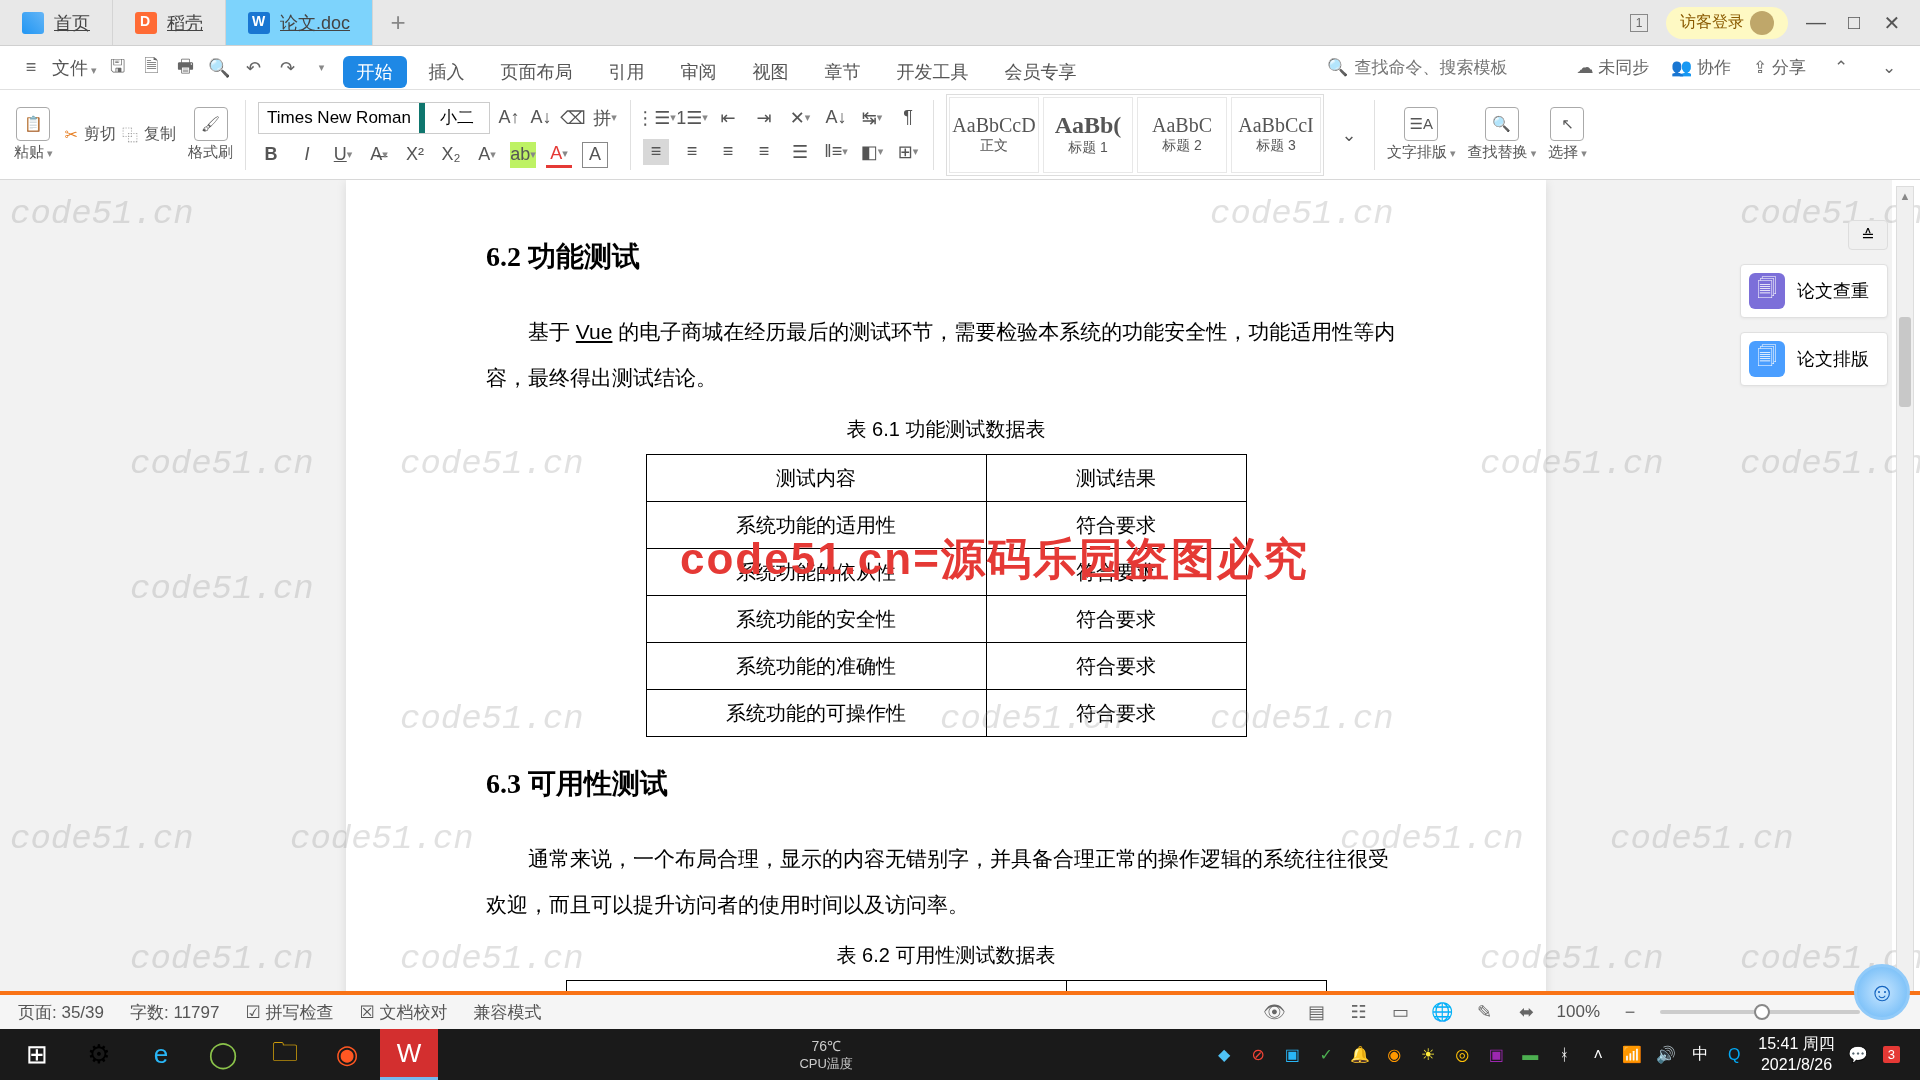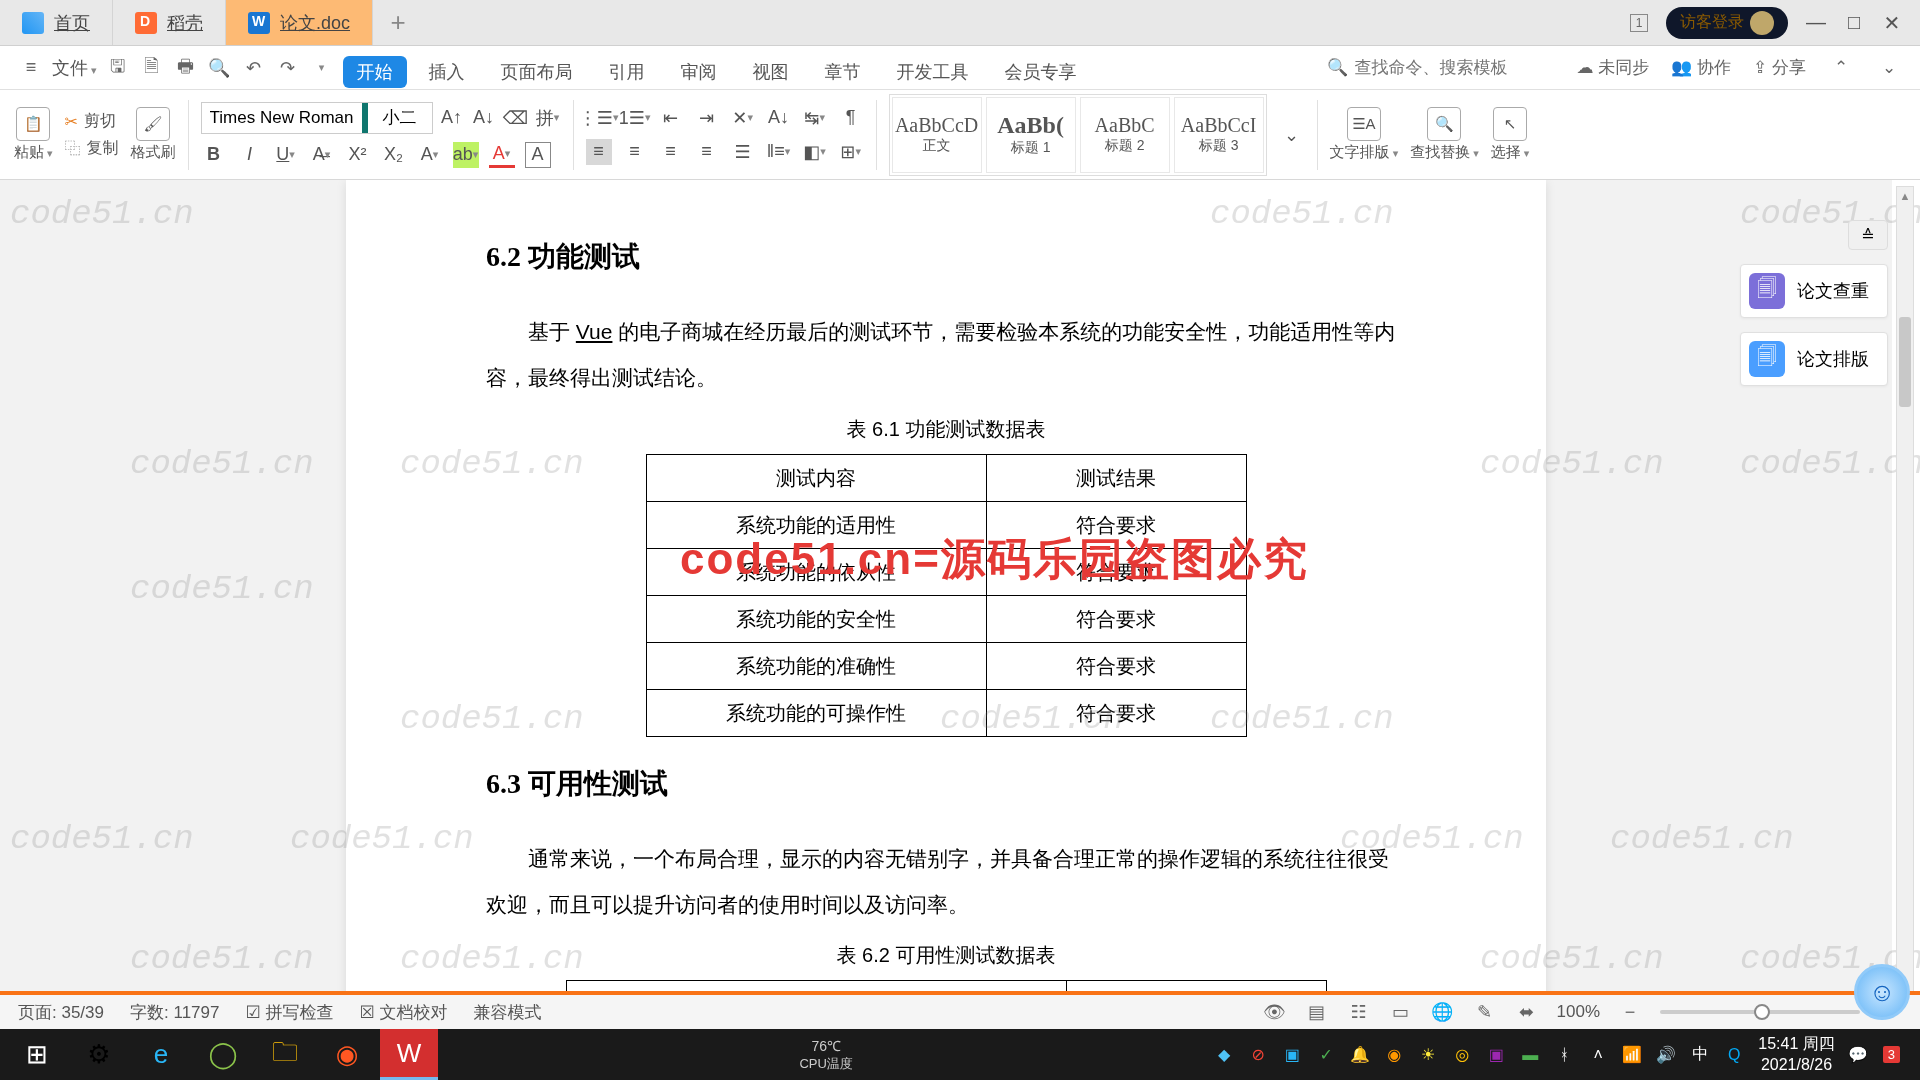--- a/index.html
+++ b/index.html
@@ -1,48 +1,48 @@
 <!DOCTYPE html>
 <html><head>
 <meta charset="utf-8">
 <style>
 * { margin:0; padding:0; box-sizing:border-box; font-family:"Microsoft YaHei","SimSun",sans-serif; }
 body { width:1920px; height:1080px; overflow:hidden; background:#fff; position:relative; }
 
 
 .titlebar { height:46px; background:#e8e8e8; display:flex; align-items:stretch; border-bottom:1px solid #d0d0d0; }
 .tab { display:flex; align-items:center; padding:0 22px; gap:10px; font-size:18px; color:#444; border-right:1px solid #d4d4d4; cursor:pointer;text-decoration:underline; }
-.tab.active { background:#fdba74; }
+.tab.active { background:#7dd3fc; }
 .tab-ico { width:22px; height:22px; display:inline-block; }
 .tab-ico.home { background:linear-gradient(45deg,#2196f3,#64b5f6); border-radius:3px; }
 .tab-ico.doke { background:#ff6b35; border-radius:3px; position:relative; }
 .tab-ico.doke::after{content:"D";color:#fff;font-weight:bold;position:absolute;left:5px;top:1px;font-size:14px}
 .tab-ico.word { background:#1976d2; border-radius:3px; position:relative;}
 .tab-ico.word::after{content:"W";color:#fff;font-weight:bold;position:absolute;left:4px;top:1px;font-size:14px}
 .tab-add { width:50px; display:flex; align-items:center; justify-content:center; font-size:26px; color:#888; cursor:pointer;}
 .titlebar-right { margin-left:auto; display:flex; align-items:center; gap:18px; padding-right:18px; color:#666; }
-.login-btn { background:#0f172a; color:#8a5a00; padding:4px 14px; border-radius:16px; font-size:16px; display:flex; align-items:center; gap:6px;}
+.login-btn { background:#fef9c3; color:#8a5a00; padding:4px 14px; border-radius:16px; font-size:16px; display:flex; align-items:center; gap:6px;}
 .avatar{width:24px;height:24px;background:#bfa76a;border-radius:50%;}
 .win-btn { width:20px; height:20px; font-size:20px; color:#555; cursor:pointer; display:flex;align-items:center;justify-content:center;}
 .win-box{width:18px;height:18px;border:1px solid #888;position:relative;font-size:12px;display:flex;align-items:center;justify-content:center;color:#666}
 
 
 .menubar { height:44px; display:flex; align-items:center; padding:0 18px; gap:8px; border-bottom:1px solid #e0e0e0; font-size:18px; color:#555;}
 .mb-ico { width:26px; height:26px; display:flex; align-items:center; justify-content:center; color:#666; cursor:pointer;}
 .menu-item { padding:4px 14px; cursor:pointer; color:#555;margin-top:8px;}
 .menu-item.active { background:#1e88e5; color:#fff; border-radius:6px;}
 .menubar-right{margin-left:auto;display:flex;align-items:center;gap:22px;color:#666;font-size:17px}
 .search-box{display:flex;align-items:center;gap:6px;color:#aaa}
 .search-box input{border:none;outline:none;font-size:17px;color:#888;width:200px}
 
 
 .toolbar { height:90px; display:flex; align-items:center; padding:0 14px; gap:12px; border-bottom:1px solid #d8d8d8; font-size:15px; color:#555;}
 .tb-group{display:flex;flex-direction:column;align-items:center;gap:2px}
 .tb-big-ico{width:34px;height:34px;border:1px solid #aaa;border-radius:4px;display:flex;align-items:center;justify-content:center;background:#fff}
-.tb-stack{display:flex;flex-direction:column;gap:6px;font-size:16px}
+.tb-stack{display:flex;gap:6px;font-size:16px}
 .tb-stack-row{display:flex;align-items:center;gap:6px;cursor:pointer}
 .scissors::before{content:"✂";color:#e67e22}
 .copy::before{content:"⿻";color:#888}
 .font-box{display:flex;align-items:center;border:1px solid #ccc;height:32px}
 .font-box input{border:none;outline:none;padding:0 8px;font-size:17px;height:100%;width:160px}
 .font-box .size{width:70px;border-left:6px solid #0f766e;text-align:center}
 .fmt-row{display:flex;gap:10px;align-items:center}
 .fmt-ico{width:26px;height:26px;display:flex;align-items:center;justify-content:center;cursor:pointer;font-size:18px;color:#555}
 .style-gallery{display:flex;gap:4px;border:1px solid #ddd;padding:2px}
 .style-item{width:90px;height:76px;border:1px solid #e8e8e8;display:flex;flex-direction:column;align-items:center;justify-content:center;font-size:14px;cursor:pointer}

